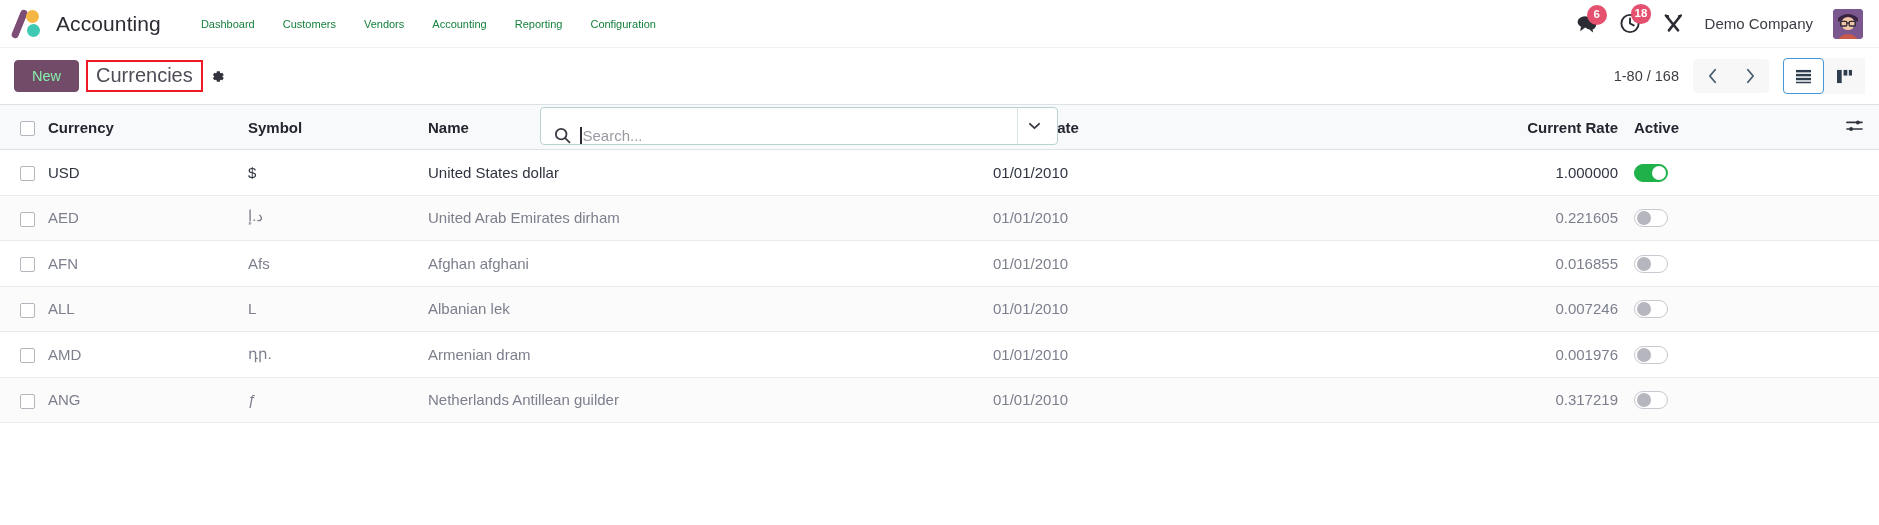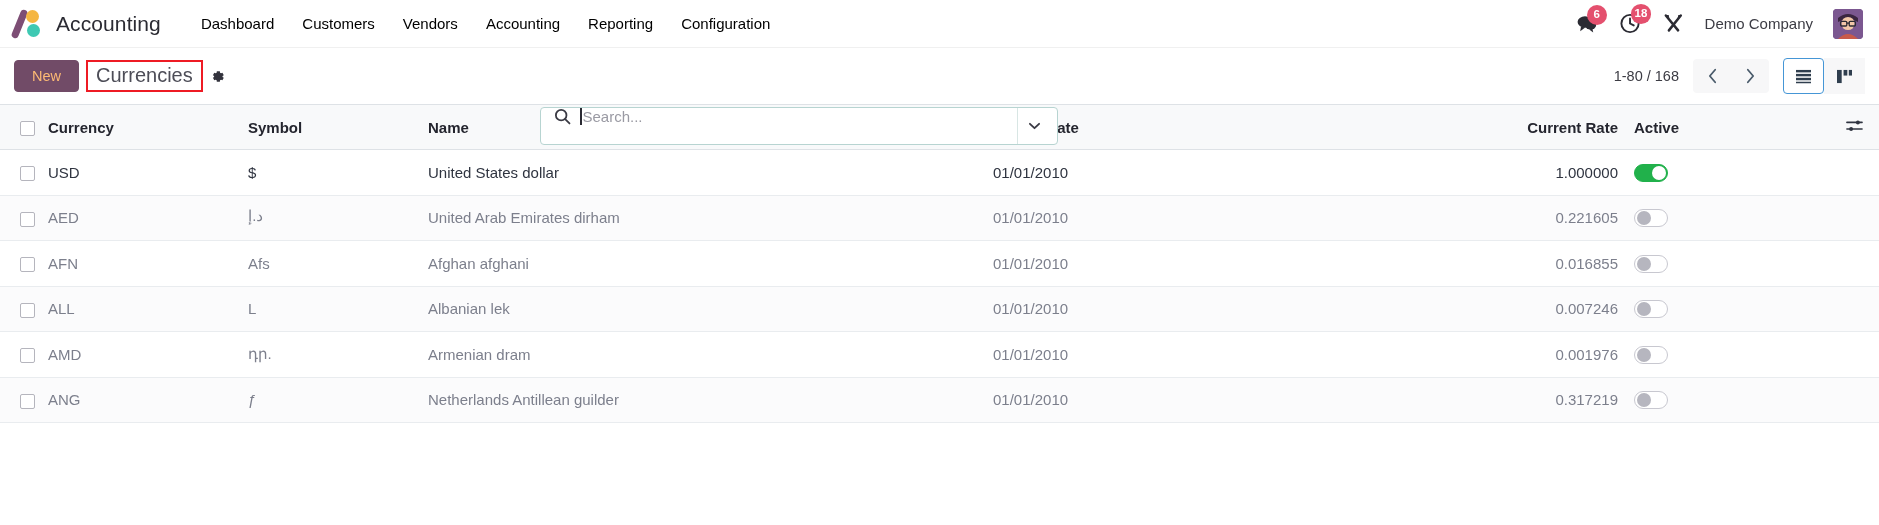--- a/index.html
+++ b/index.html
@@ -61,22 +61,22 @@
     font-weight: 400;
     letter-spacing: 0.1px;
     white-space: nowrap;
   }
   .menu-items {
     display: flex;
     align-items: center;
     gap: 0;
   }
   .menu-item {
-    font-size: 15px;
-    color: #000000;
+    font-size: 11px;
+    color: #15803d;
     padding: 6px 14px;
     border-radius: 3px;
     white-space: nowrap;
     cursor: pointer;
   }
 
   .nav-right {
     margin-left: auto;
     display: flex;
     align-items: center;
@@ -129,21 +129,21 @@
     padding: 0 14px;
     position: relative;
   }
   .cp-left {
     display: flex;
     align-items: center;
     gap: 0;
   }
   .btn-new {
     background: #714b67;
-    color: #fdba74;
+    color: #86efac;
     border: 1px solid #714b67;
     font-size: 14.5px;
     padding: 7px 17px;
     border-radius: 4px;
     cursor: pointer;
     font-family: inherit;
     white-space: nowrap;
   }
   .breadcrumb-hl {
     border: 2px solid #ee1b24;
@@ -170,21 +170,21 @@
   .searchbox {
     position: absolute;
     left: 540px;
     top: 59px;
     width: 518px;
     height: 38px;
     border: 1px solid #b7d4d1;
     border-radius: 4px;
     background: #fff;
     display: flex;
-    align-items: flex-start;
+    align-items: flex-end;
     padding: 0 6px 0 13px;
   }
   .search-icon { color: #3a3a44; display: flex; align-items: center; flex:0 0 auto;}
   .search-caret {
     width: 1.5px;
     height: 17px;
     background: #2b2b33;
     margin-left: 9px;
     flex: 0 0 auto;
   }

